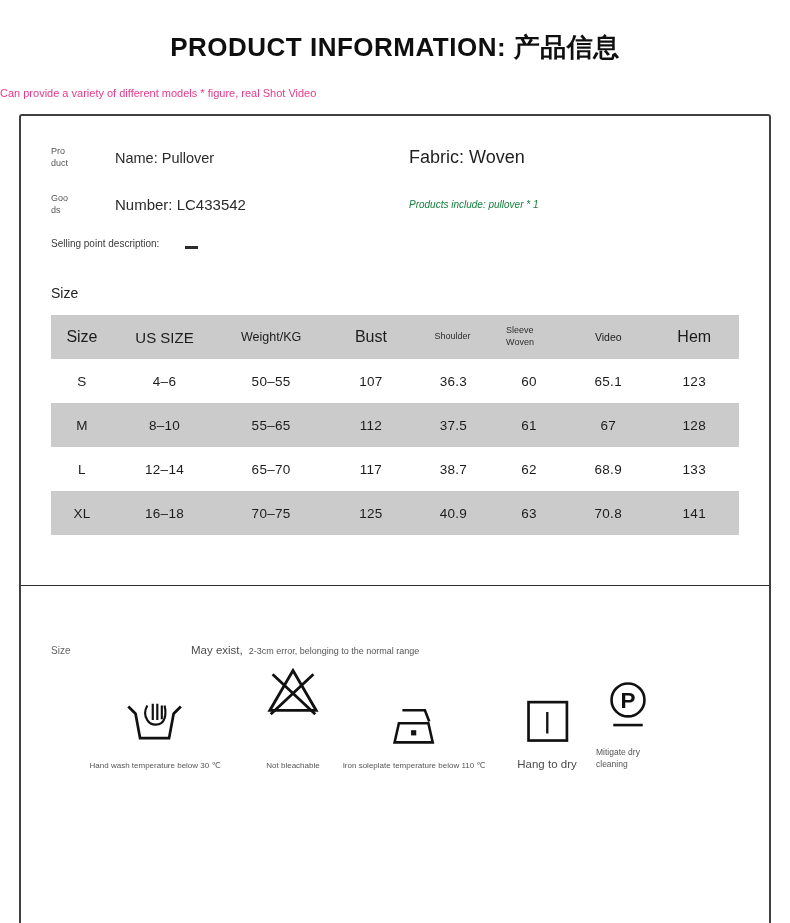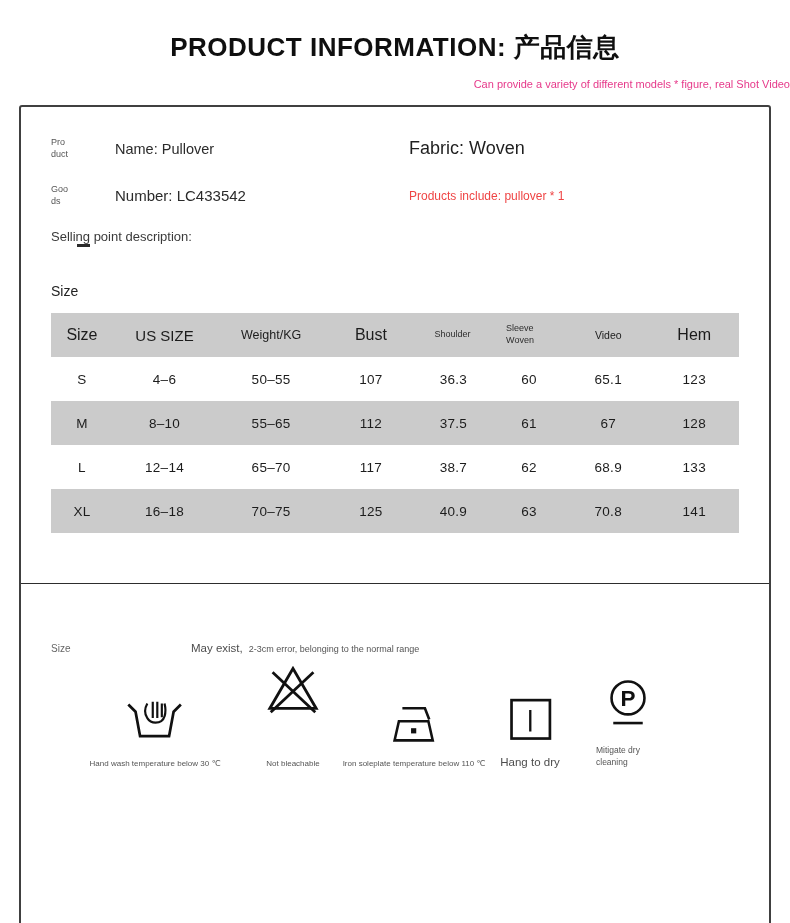--- a/index.html
+++ b/index.html
@@ -6,38 +6,38 @@
   html,body { background:#ffffff; }
   body {
     width:790px; height:923px; margin:0 auto; position:relative;
     font-family:"Liberation Sans","DejaVu Sans",sans-serif; color:#222;
     overflow:hidden;
   }
   .title {
     padding-top:30px; text-align:center; font-size:26px; font-weight:600;
     color:#0f0f0f; letter-spacing:0.5px;
   }
-  .subtitle { margin-top:13px; text-align:right; font-size:11px; }
+  .subtitle { margin-top:22px; text-align:left; font-size:11px; }
   .sheet {
     position:relative; margin:15px 19px 5px; height:874px;
     border:2px solid #404040; border-radius:3px; padding:0 30px; overflow:hidden;
     background:#fff;
   }
   .info-rows { padding-top:26px; }
   .info-row { display:flex; align-items:center; margin-bottom:16px; min-height:31px; }
   .info-tag { width:38px; font-size:9px; color:#555; line-height:1.25; }
   .info-tag span { display:block; }
   .info-left { margin-left:26px; width:290px; color:#2b2b2b; }
   .fs-name   { font-size:14.5px; }
   .fs-number { font-size:15px; }
   .fs-qty    { font-size:15px; letter-spacing:0.3px; }
   .info-right { flex:1; padding-left:4px; }
   .right-fabric   { font-size:18px; color:#1f1f1f; }
-  .right-products { font-size:12px; color:#ef4444; }
-  .selling { margin-top:18px; display:flex; align-items:flex-start; font-size:13px; color:#3a3a3a;flex-direction:column; }
+  .right-products { font-size:10px; color:#15803d;font-style:italic; }
+  .selling { margin-top:18px; display:flex; align-items:flex-end; font-size:10px; color:#3a3a3a; }
   .selling-dash { width:13px; height:3px; background:#2b2b2b; margin-left:26px; }
 
   .size-heading { margin-top:36px; font-size:14px; color:#222; }
 
   table.size-table { width:100%; border-collapse:collapse; margin-top:14px; table-layout:fixed; }
   .size-table th, .size-table td { text-align:center; vertical-align:middle; font-weight:400; color:#1c1c1c; }
   .size-table thead tr { height:44px; }
   .size-table tbody tr { height:44px; }
   tr.gray { background:#cbcbcb; }
   .size-table td { font-size:13.5px; letter-spacing:0.3px; }
@@ -59,21 +59,21 @@
   .note-detail { margin-left:6px; font-size:9px; color:#555; }
 
   .care-row { position:relative; height:104px; margin-top:16px; }
   .care { position:absolute; bottom:6px; transform:translateX(-50%);
           display:flex; flex-direction:column; align-items:center; }
   .care-icon { height:58px; display:flex; align-items:flex-end; }
   .care-icon svg { display:block; }
   .care-label { margin-top:13px; font-size:8px; color:#555; white-space:nowrap; }
   .care-label.lg { font-size:11.5px; color:#4d4d4d; }
   .care-label.twoline { white-space:normal; width:64px; text-align:left; font-size:8.5px; line-height:1.35; }
-  .c1 { left:104px; } .c2 { left:242px;gap:32px; } .c3 { left:363px; } .c4 { left:479px; } .c5 { left:577px; }
+  .c1 { left:104px; } .c2 { left:242px;gap:32px; } .c3 { left:363px; } .c4 { left:496px; } .c5 { left:577px; }
 </style>
 </head>
 <body>
 
 <div class="title">PRODUCT INFORMATION: 产品信息</div>
 <div class="subtitle" style="color:#e6398a;">Can provide a variety of different models * figure, real Shot Video</div>
 
 <div class="sheet">
 
   <div class="info-rows">

